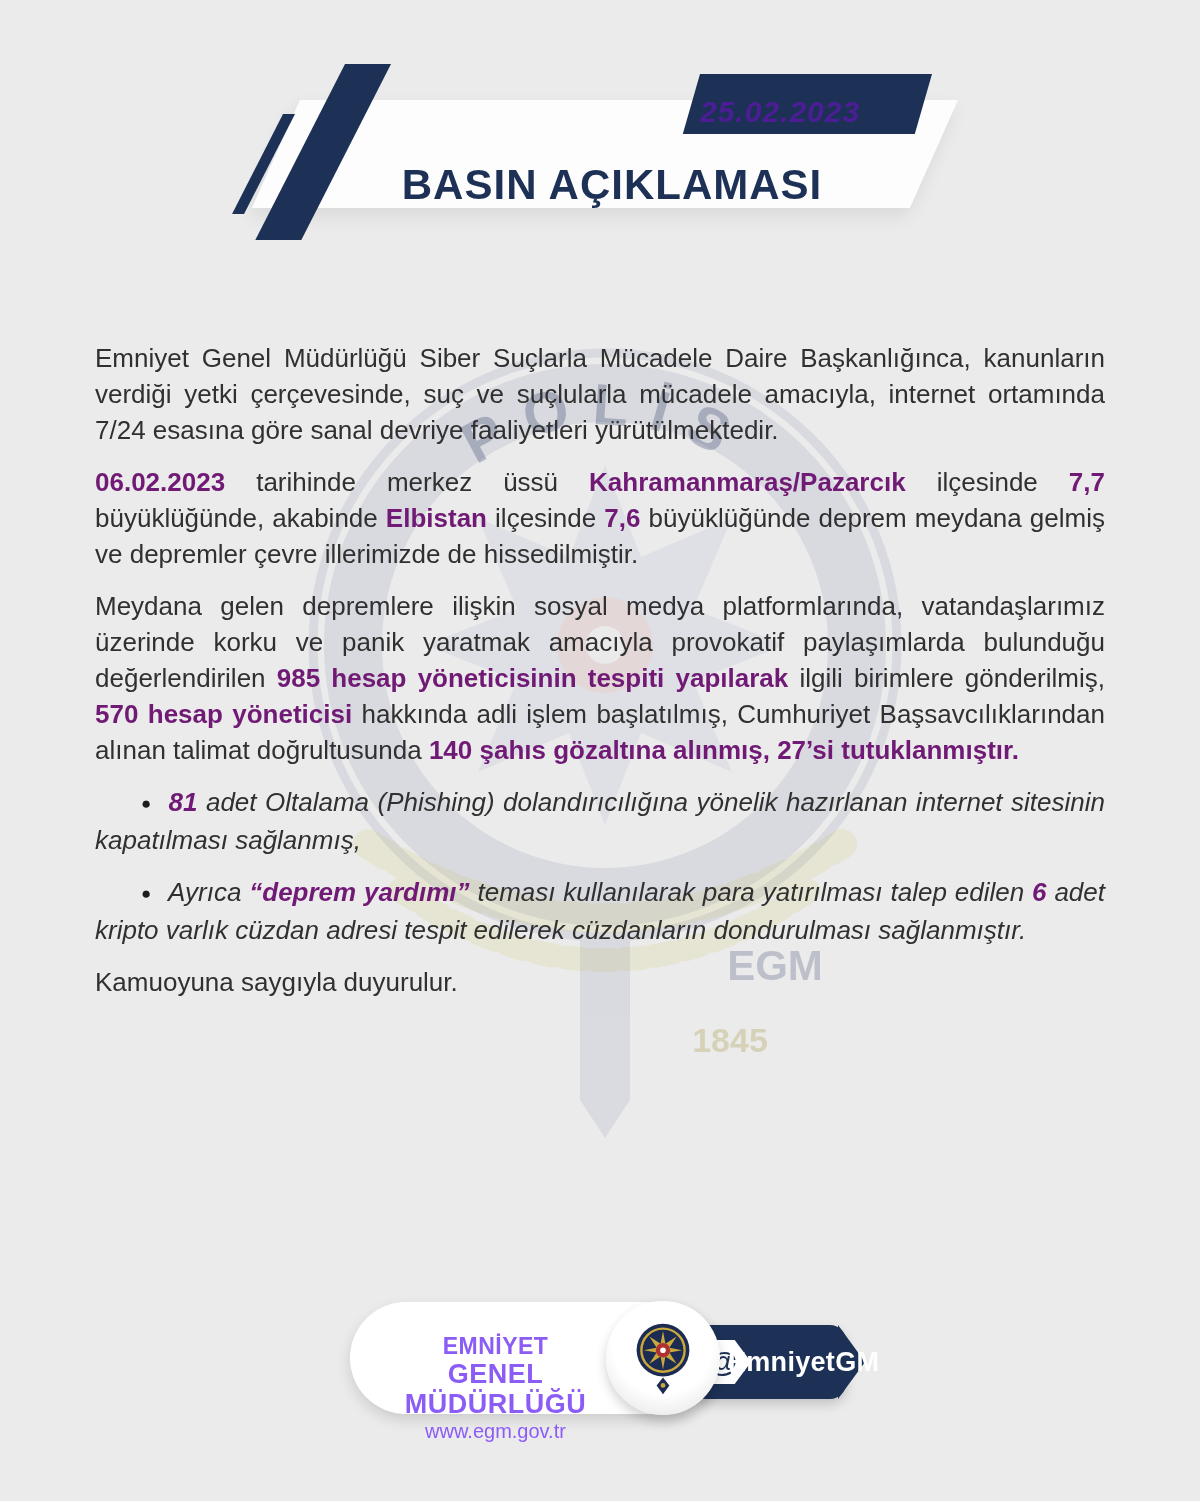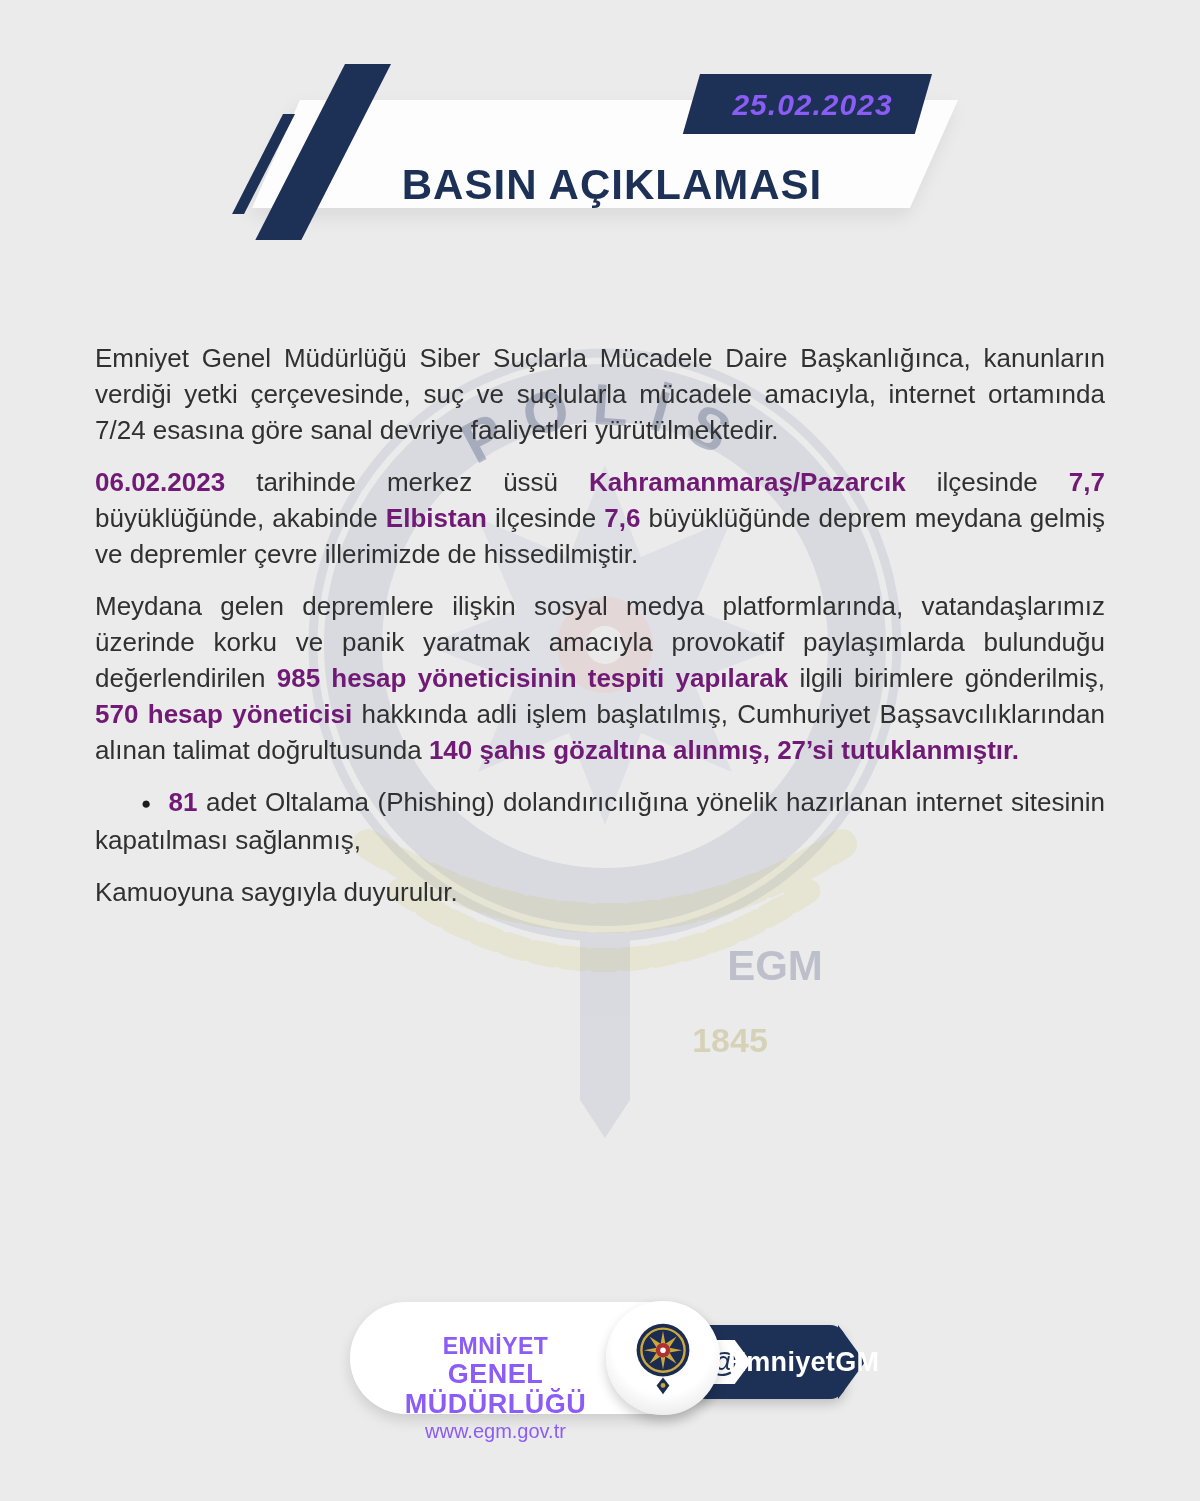--- a/index.html
+++ b/index.html
@@ -15,36 +15,36 @@
     box-shadow:0 8px 18px rgba(0,0,0,.08);
   }
   .slash { position:absolute; background:#1d3156; transform:skewX(-27deg); transform-origin:top left; }
   .slash-thick { left:345px; top:64px; width:46px; height:176px; }
   .slash-thin  { left:283px; top:114px; width:12px; height:100px; }
   .date-box {
     position:absolute; left:700px; top:74px; width:232px; height:60px;
     background:#1d3156; transform:skewX(-16deg); transform-origin:top left;
   }
   .date-text {
-    position:absolute; left:700px; top:88px; width:225px; text-align:center;
-    color:#8b5cf6; font-size:30px; font-weight:bold; font-style:italic; letter-spacing:1px;
+    position:absolute; left:700px; top:95px; width:225px; text-align:left;
+    color:#4c1d95; font-size:30px; font-weight:bold; font-style:italic; letter-spacing:1px;
   }
   .title-text {
     position:absolute; left:312px; top:138px; width:600px; text-align:center;
     color:#1d3156; font-size:42px; font-weight:bold; letter-spacing:1px;margin-top:23px;
   }
   
   .watermark { position:absolute; left:0; top:0; pointer-events:none; }
   
   .content {
     position:absolute; left:95px; top:324px; width:1010px;
     color:#303030; font-size:26px; line-height:36px; text-align:justify;
   }
   .content p { margin:16px 0 14px 0; }
-  .content p.bullet { text-indent:46px; }
+  .content p.bullet { text-indent:46px;font-style:italic; }
   .content b { color:#701a75; }
   .dot { font-size:17px; vertical-align:2px; margin-right:16px; color:#1c1c1c; }
   
   .pill {
     position:absolute; left:350px; top:1302px; width:368px; height:112px;
     background:#ffffff; border-radius:60px;
     box-shadow:0 6px 14px rgba(0,0,0,.13);
   }
   .pill-text { position:absolute; left:368px; top:1333px; width:255px; text-align:center; color:#8b5cf6; }
   .org1 { font-size:23px; font-weight:bold; letter-spacing:.5px; line-height:26px; }
@@ -110,20 +110,21 @@
   <div class="slash slash-thick"></div>
   <div class="date-box"></div>
   <div class="date-text">25.02.2023</div>
   <div class="title-text">BASIN AÇIKLAMASI</div>
 
   <div class="content">
       <p class=""><span>Emniyet Genel Müdürlüğü Siber Suçlarla Mücadele Daire Başkanlığınca, kanunların verdiği yetki çerçevesinde, suç ve suçlularla mücadele amacıyla, internet ortamında 7/24 esasına göre sanal devriye faaliyetleri yürütülmektedir.</span></p>
       <p class=""><b>06.02.2023</b><span> tarihinde merkez üssü </span><b>Kahramanmaraş/Pazarcık</b><span> ilçesinde </span><b>7,7</b><span> büyüklüğünde, akabinde </span><b>Elbistan</b><span> ilçesinde </span><b>7,6</b><span> büyüklüğünde deprem meydana gelmiş ve depremler çevre illerimizde de hissedilmiştir.</span></p>
       <p class=""><span>Meydana gelen depremlere ilişkin sosyal medya platformlarında, vatandaşlarımız üzerinde korku ve panik yaratmak amacıyla provokatif paylaşımlarda bulunduğu değerlendirilen </span><b>985 hesap yöneticisinin tespiti yapılarak</b><span> ilgili birimlere gönderilmiş, </span><b>570 hesap yöneticisi</b><span> hakkında adli işlem başlatılmış, Cumhuriyet Başsavcılıklarından alınan talimat doğrultusunda </span><b>140 şahıs gözaltına alınmış, 27’si tutuklanmıştır.</b></p>
       <p class="bullet"><span class="dot">●</span><b>81</b><span> adet Oltalama (Phishing) dolandırıcılığına yönelik hazırlanan internet sitesinin kapatılması sağlanmış,</span></p>
+      <p class="bullet"><span class="dot">●</span><span>Ayrıca </span><b>“deprem yardımı”</b><span> teması kullanılarak para yatırılması talep edilen </span><b>6</b><span> adet kripto varlık cüzdan adresi tespit edilerek cüzdanların dondurulması sağlanmıştır.</span></p>
       <p class=""><span>Kamuoyuna saygıyla duyurulur.</span></p>
     </div>
 
   <div class="pill"></div>
   <div class="pill-text">
     <div class="org1">EMNİYET</div>
     <div class="org2">GENEL MÜDÜRLÜĞÜ</div>
     <div class="site">www.egm.gov.tr</div>
   </div>
 

